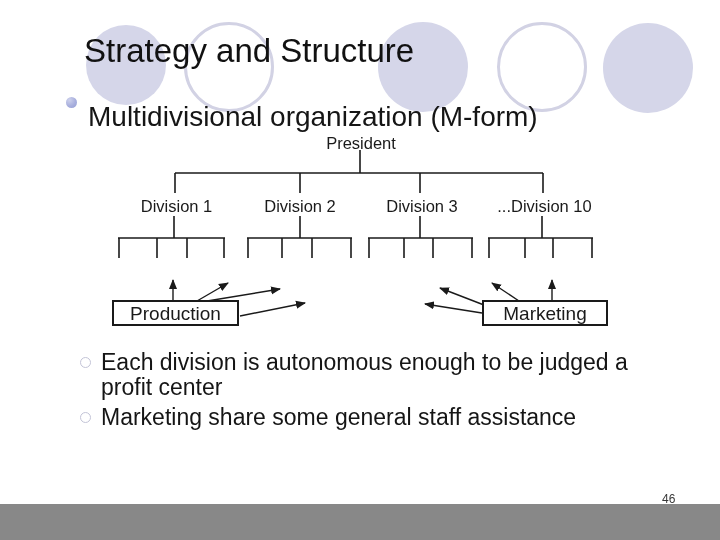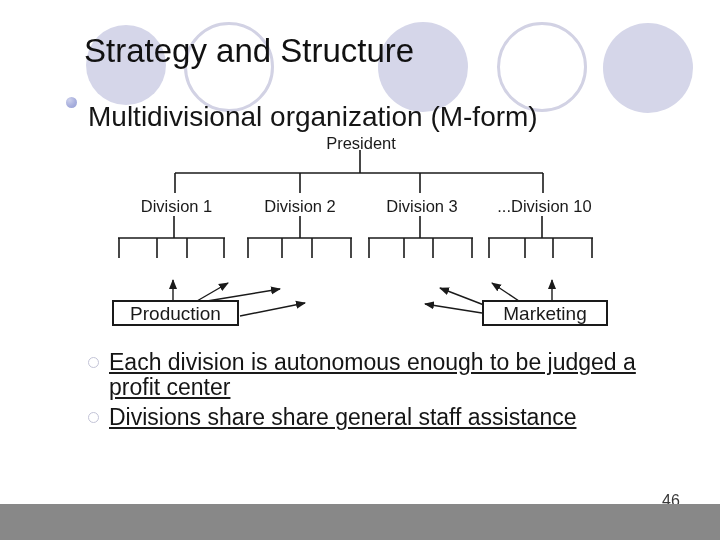--- a/index.html
+++ b/index.html
@@ -24,32 +24,32 @@
   .main-bullet{position:absolute;left:88px;top:102px;z-index:2;font-size:28px;
     line-height:1.1;white-space:nowrap;color:#151515;}
   .main-bullet-dot{
     position:absolute;left:66px;top:97px;width:11px;height:11px;border-radius:50%;
     background:radial-gradient(circle at 32% 28%, #cdd1ec 0%, #a8afdd 55%, #949ed4 100%);
     z-index:2;
   }
   svg.diagram{position:absolute;left:0;top:0;z-index:1;pointer-events:none;}
   svg.diagram text{font-family:"Liberation Sans",sans-serif;fill:#1a1a1a;}
 
-  .sub-bullets{position:absolute;left:88px;top:350px;width:575px;z-index:2;text-decoration:underline;}
+  .sub-bullets{position:absolute;left:80px;top:350px;width:575px;z-index:2;}
   .sub-bullet{display:flex;align-items:flex-start;margin-bottom:5px;}
   .ring{
     flex:0 0 auto;width:9px;height:9px;border-radius:50%;
     border:1.5px solid #c3c4d7;background:transparent;margin-top:7px;
   }
   .sub-text{
     margin-left:10px;font-size:23px;line-height:25px;color:#151515;
     max-width:560px;
   }
   .page-number{
-    position:absolute;left:662px;top:492px;font-size:16px;color:#383838;z-index:2;
+    position:absolute;left:662px;top:492px;font-size:12px;color:#383838;z-index:2;
   }
 </style>
 </head>
 <body>
 
 <div id="slide">
 
   <div id="c1" class="circle filled"></div>
   <div id="c2" class="circle outlined"></div>
   <div id="c3" class="circle filled"></div>
@@ -130,18 +130,18 @@
     <text x="545" y="320" font-size="19" text-anchor="middle">Marketing</text>
   </svg>
 
   <div class="sub-bullets">
     <div class="sub-bullet">
       <span class="ring"></span>
       <div class="sub-text">Each division is autonomous enough to be judged a profit center</div>
     </div>
     <div class="sub-bullet">
       <span class="ring"></span>
-      <div class="sub-text">Divisions share share general staff assistance</div>
+      <div class="sub-text">Marketing share some general staff assistance</div>
     </div>
   </div>
 
   <div class="page-number">46</div>
 </div>
 
 </body></html>

